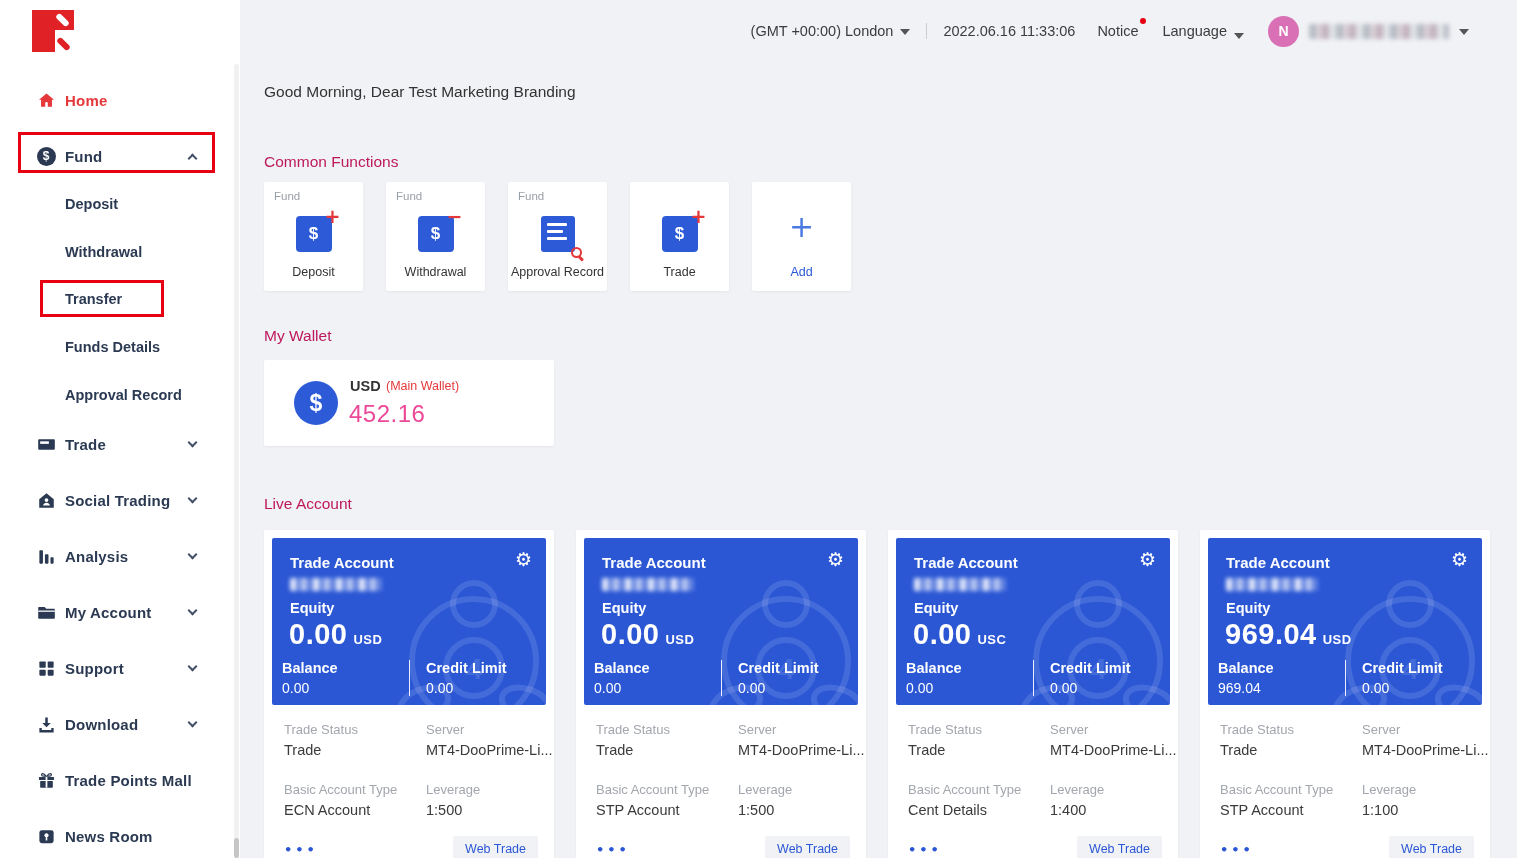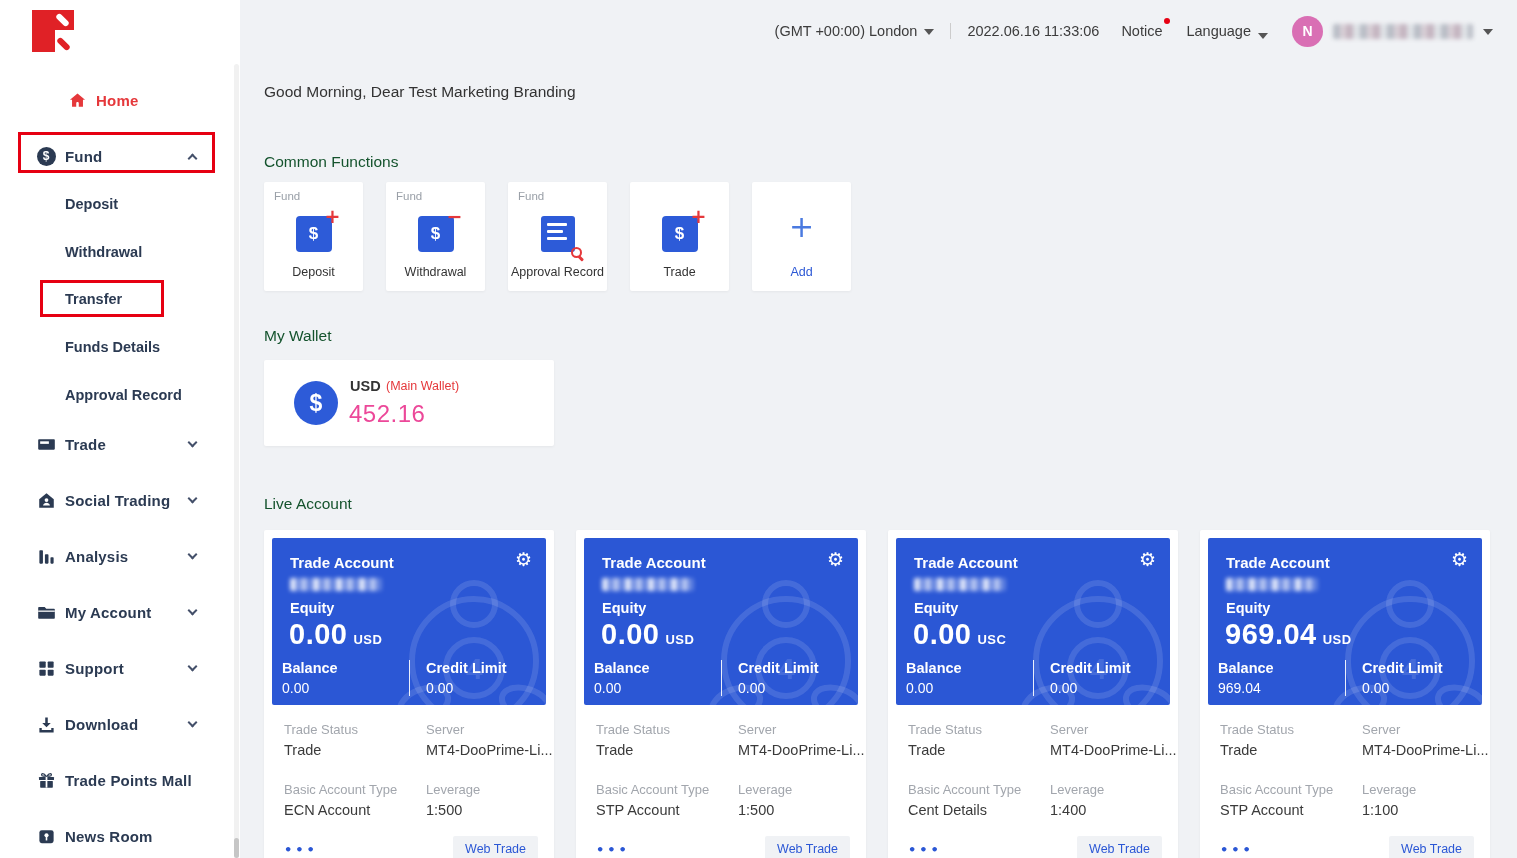--- a/index.html
+++ b/index.html
@@ -26,36 +26,36 @@
   .chev { position:absolute; right:44px; width:7px; height:7px; border-right:2px solid #44506a; border-bottom:2px solid #44506a; }
   .chev.down { transform:rotate(45deg); margin-top:-3px; }
   .chev.up { transform:rotate(-135deg); margin-top:4px; }
   .dollar-circ { width:19px; height:19px; border-radius:50%; background:#2b3a52; color:#fff; font-size:12px; font-weight:bold; display:flex; align-items:center; justify-content:center; }
   svg.si { width:19px; height:19px; }
 
   
   .annot { position:absolute; border:3px solid #e60012; background:transparent; z-index:50; }
 
   
-  .topbar { position:absolute; left:240px; right:0; top:0; height:62px; display:flex; align-items:center; justify-content:flex-end; padding-right:24px; gap:16px; }
+  .topbar { position:absolute; left:240px; right:0; top:0; height:62px; display:flex; align-items:center; justify-content:flex-end; padding-right:48px; gap:16px; }
   .tb-text { font-size:14.5px; color:#3c3c3c; }
   .tb-group { display:flex; align-items:center; gap:7px; cursor:pointer; }
   .caret { width:0; height:0; border-left:5px solid transparent; border-right:5px solid transparent; border-top:6px solid #555; margin-top:2px; }
   .tb-divider { width:1px; height:16px; background:#ccc; }
   .notice-wrap { position:relative; cursor:pointer; }
   .notice-dot { position:absolute; top:-4px; right:-8px; width:6px; height:6px; border-radius:50%; background:#e60012; }
   .avatar { width:31px; height:31px; border-radius:50%; background:#d96fb4; color:#fff; font-size:14px; font-weight:bold; display:flex; align-items:center; justify-content:center; }
   .blur-name { width:140px; height:15px; border-radius:2px; filter:blur(2px);
     background:
       repeating-linear-gradient(90deg, #b9bdc6 0 7px, #d8cfd6 7px 13px, #c4b4c0 13px 20px, #dfe2e6 20px 27px),
       #cfd2d8; }
 
   
   .greeting { position:absolute; left:264px; top:83px; font-size:15.5px; color:#333; }
-  .sec-title { position:absolute; font-size:15.5px; color:#14532d; }
+  .sec-title { position:absolute; font-size:15.5px; color:#be185d; }
 
   .fn-card { position:absolute; top:182px; width:99px; height:109px; background:#fff; border-radius:2px; box-shadow:0 1px 3px rgba(0,0,0,.05); cursor:pointer; }
   .fn-cat { position:absolute; left:10px; top:8px; font-size:11.5px; color:#9aa0a8; }
   .fn-label { position:absolute; left:0; right:0; bottom:12px; text-align:center; font-size:12.5px; color:#333; }
   .fn-icon-wrap { position:absolute; left:0; right:0; top:34px; display:flex; justify-content:center; }
   .dollar-sq { position:relative; width:36px; height:36px; background:#2d5bd8; border-radius:4px; color:#fff; font-size:17px; font-weight:bold; display:flex; align-items:center; justify-content:center; }
   .badge { position:absolute; top:-11px; right:-9px; font-size:19px; font-weight:bold; color:#e5383b; font-family:"DejaVu Sans",sans-serif; }
   .doc-sq { position:relative; width:34px; height:36px; background:#2d5bd8; border-radius:3px; padding:7px 6px; display:flex; flex-direction:column; gap:4px; }
   .doc-sq .line { height:3px; background:#fff; border-radius:1px; }
   .doc-sq .line.l1 { width:20px; } .doc-sq .line.l2 { width:16px; } .doc-sq .line.l3 { width:20px; }
@@ -100,21 +100,21 @@
 
 <div class="screen">
 
   <div class="sidebar">
     <div class="logo">
       <div class="notch"></div>
       <div class="slash1"></div>
       <div class="slash2"></div>
     </div>
 
-    <div class="nav-item active" style="top:86px;padding-left:31px;">
+    <div class="nav-item active" style="top:86px;">
       <span class="ic">
         <svg class="si" viewBox="0 0 24 24" fill="#e5383b">
             <path d="M12 3.2 2.5 11h2.6v9h5.3v-4.6c0-.9.7-1.6 1.6-1.6s1.6.7 1.6 1.6V20h5.3v-9h2.6L12 3.2z"></path>
           </svg>
       </span>
       <span class="lbl">Home</span>
     </div>
 
     <div class="nav-item" style="top:142px;">
       <span class="ic">

